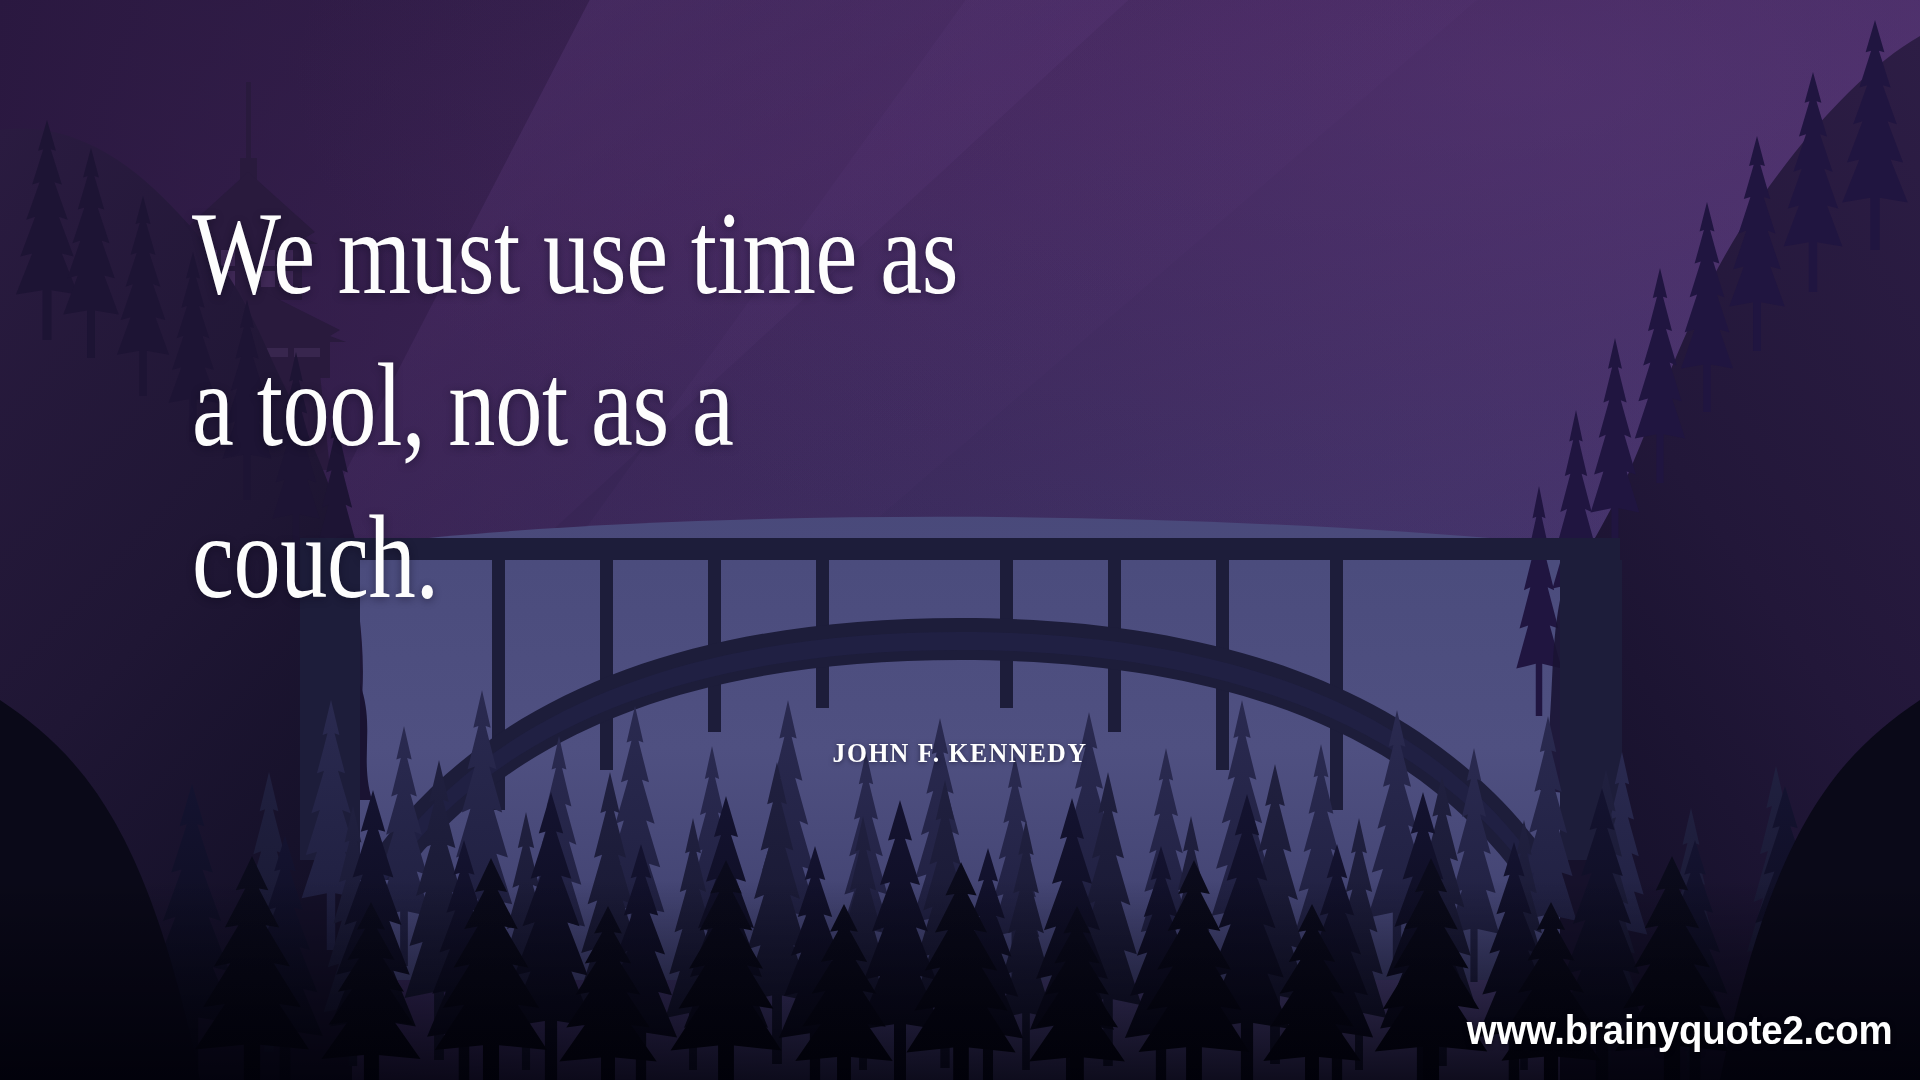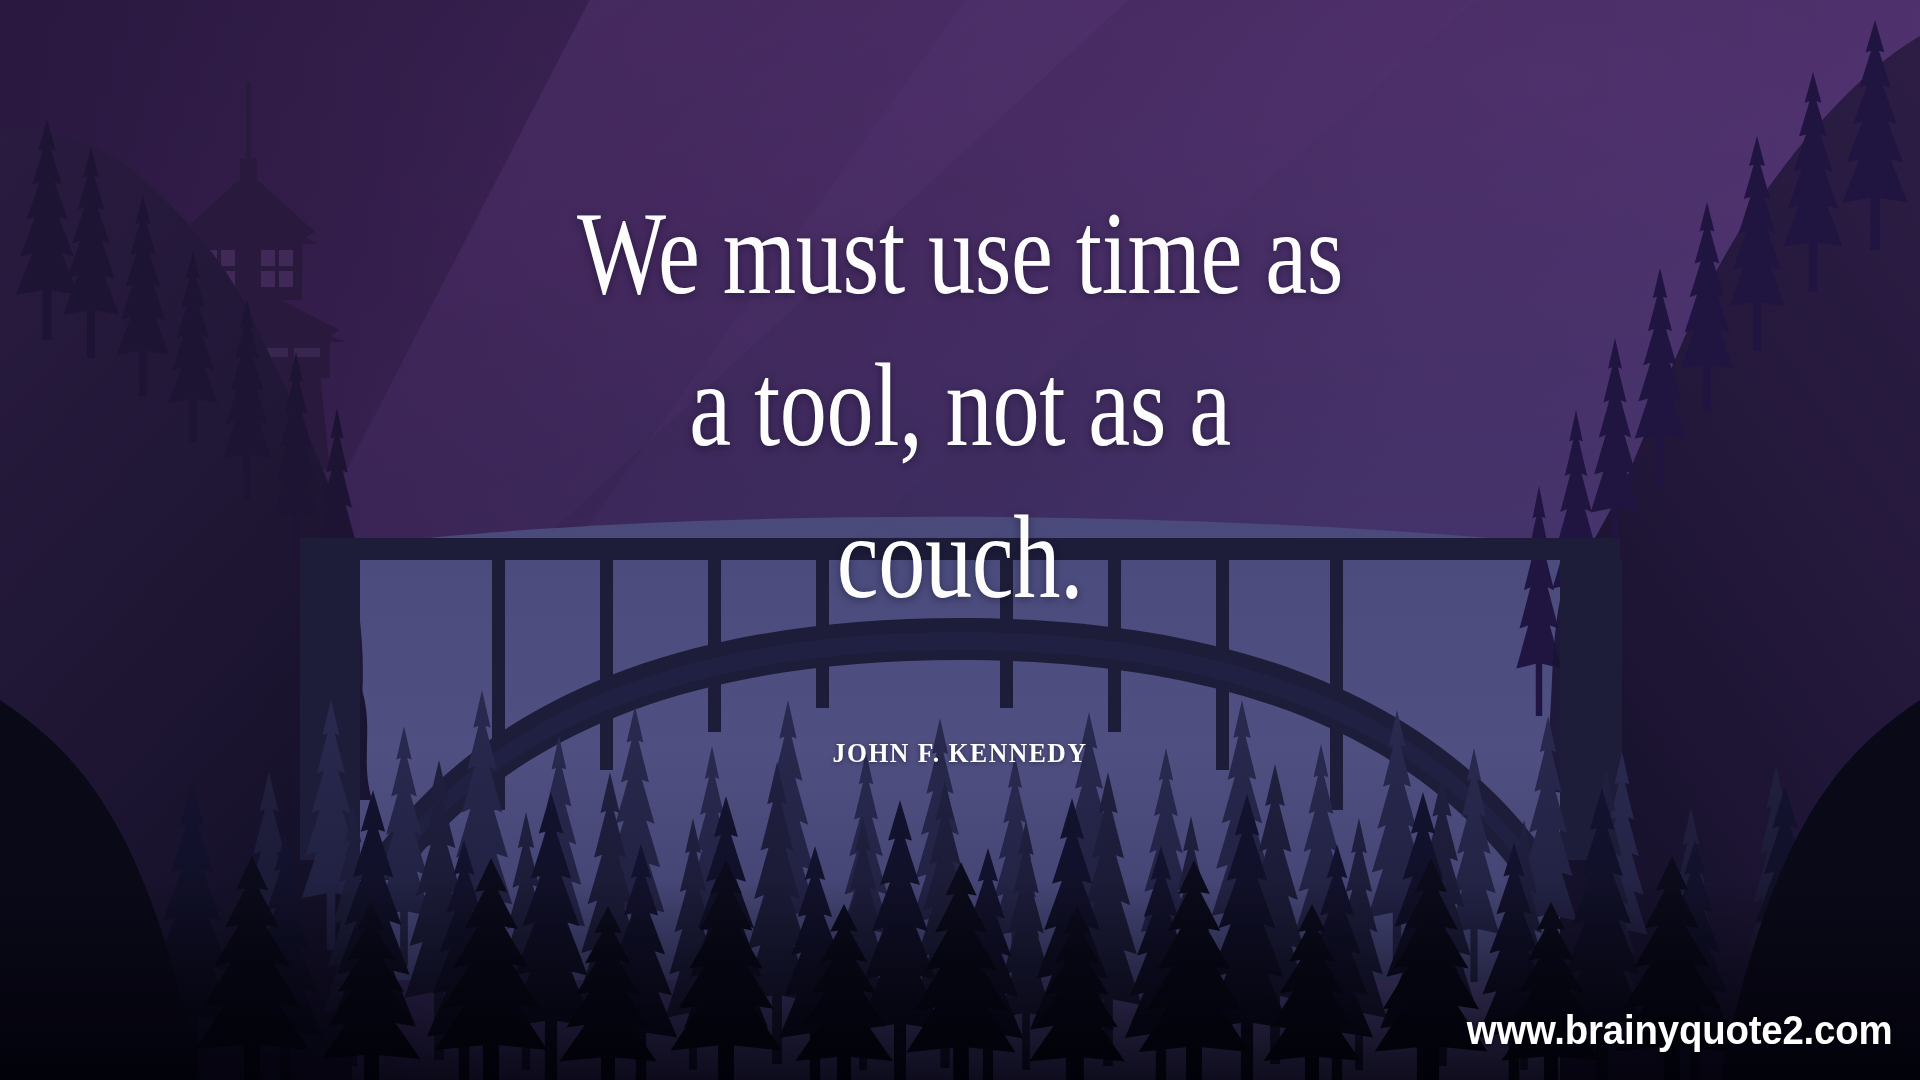--- a/index.html
+++ b/index.html
@@ -9,21 +9,20 @@
     overflow:hidden;
     font-family:"Liberation Serif", serif;
     background:#1b1030;
   }
   #artwork{position:absolute;inset:0;width:1920px;height:1080px;display:block;}
 
   .quote-block{
     position:absolute;
     left:0; right:0;
     top:178px;
-    text-align:center;
     pointer-events:none;
   }
   .quote-line{
     display:block;
     color:#fdfdfd;
     font-family:"Liberation Serif", serif;
     font-weight:400;
     font-size:118px;
     line-height:152px;
     letter-spacing:-0.5px;

